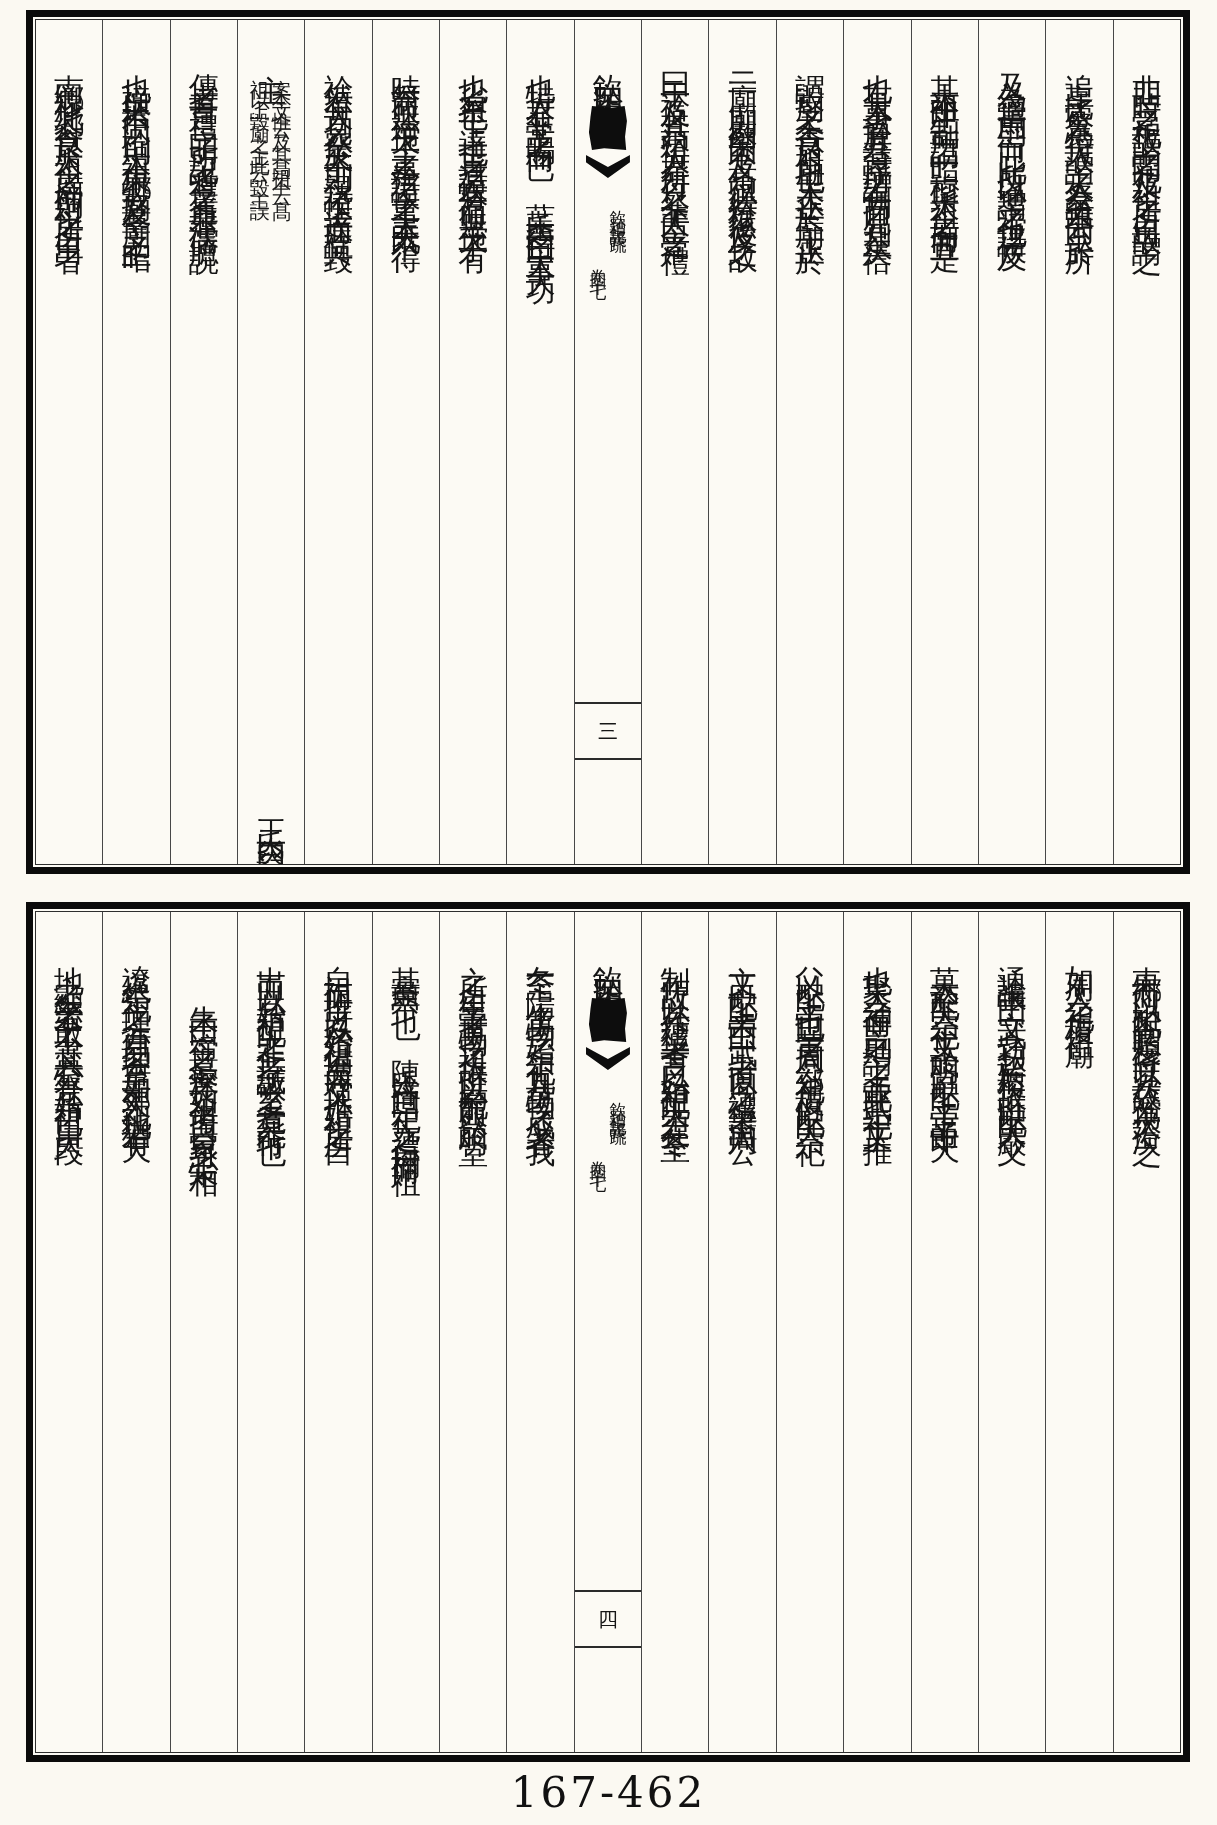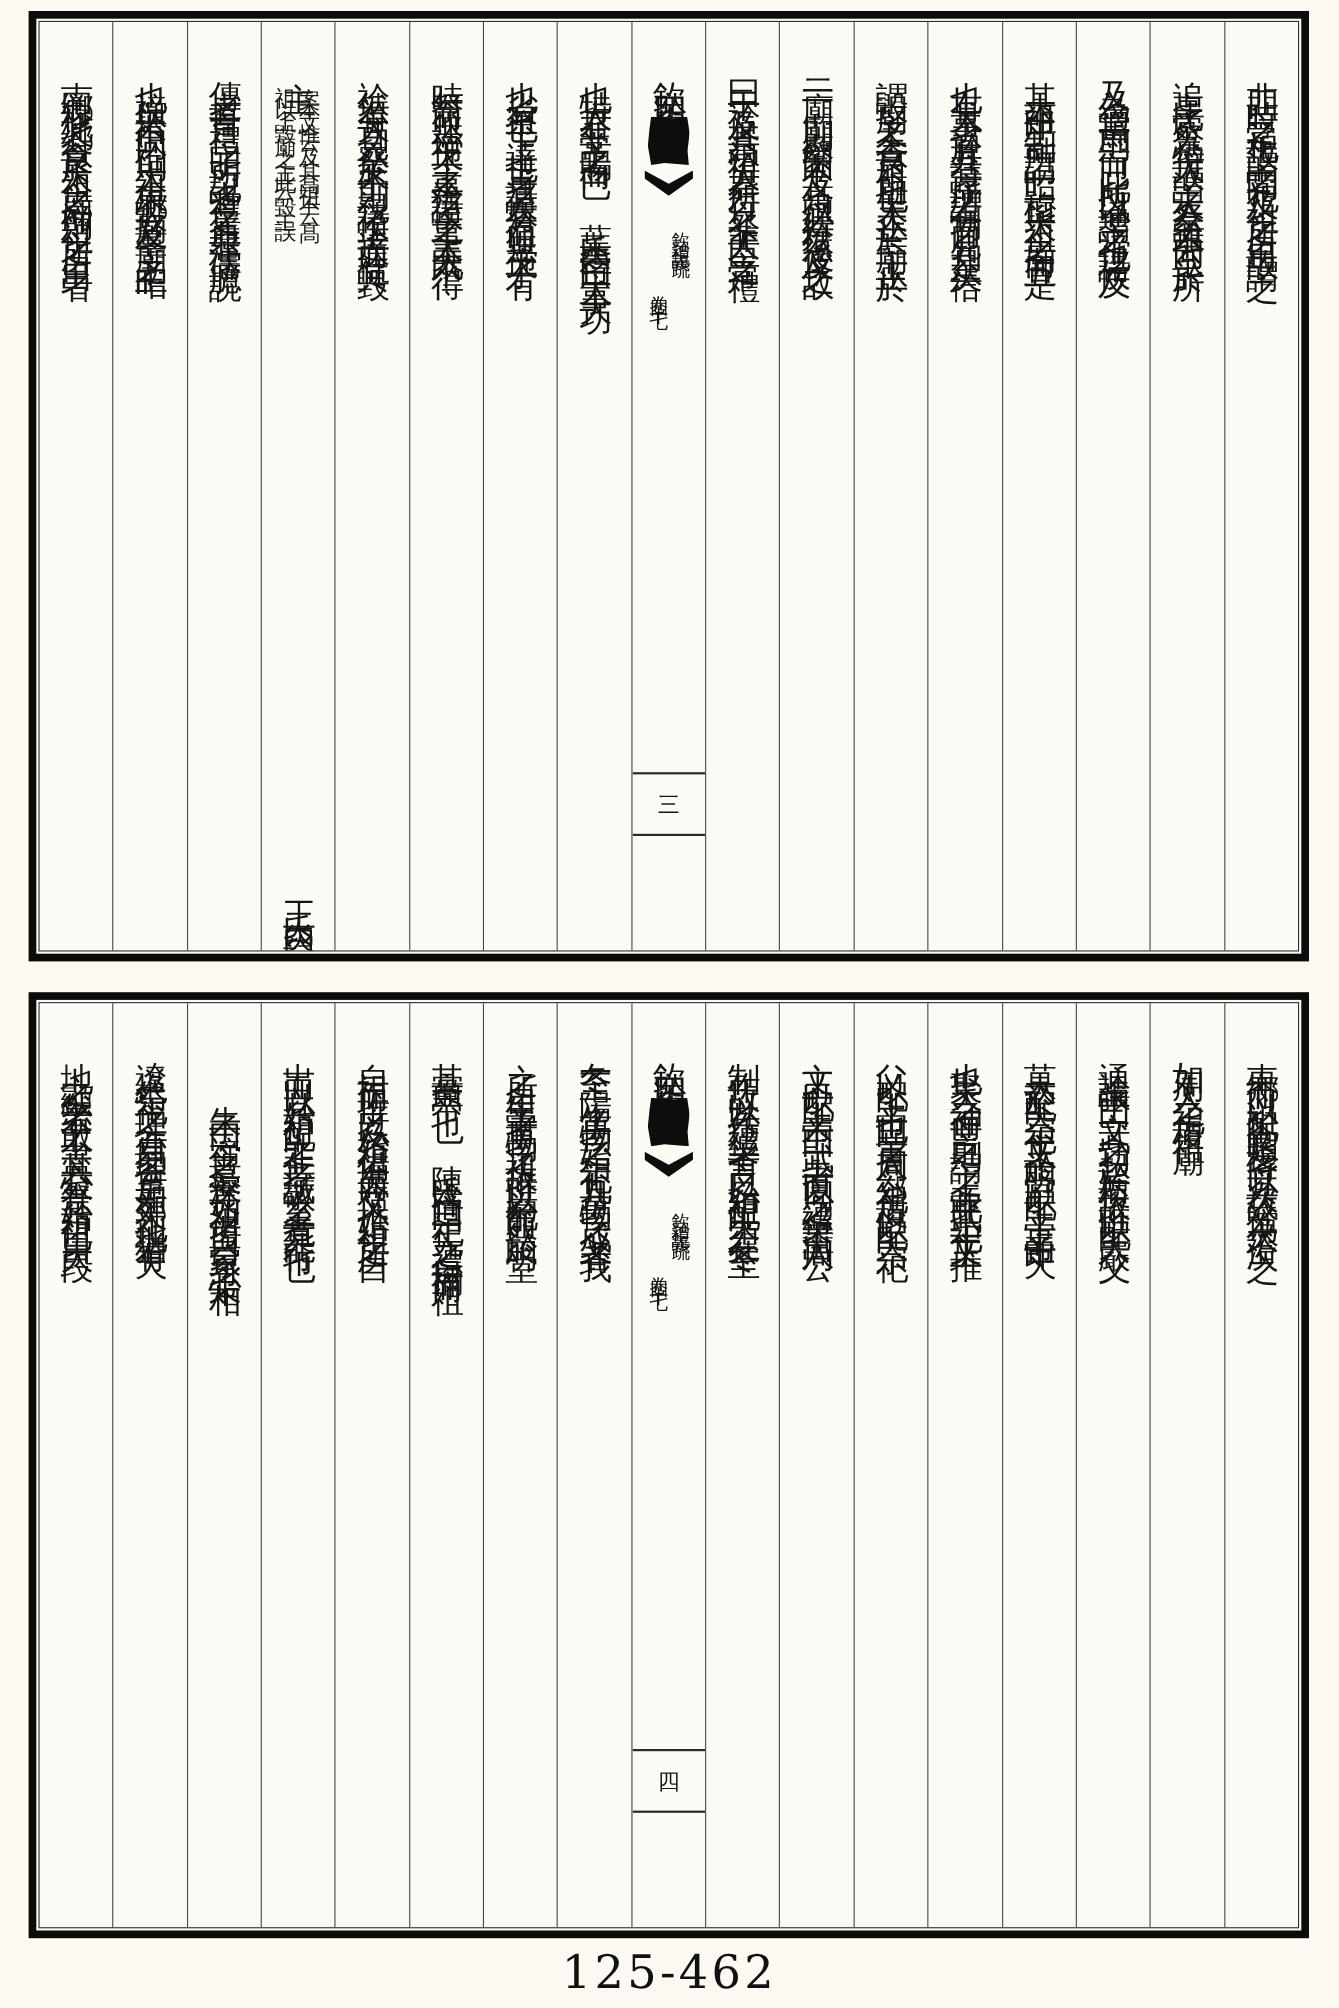--- a/index.html
+++ b/index.html
@@ -224,15 +224,15 @@
       <div class="col">
           <span class="vtext">遼絶祭祀之理亦自易理會至如郊天祀地猶有天</span>
         </div>
       <div class="col">
           <span class="vtext">地之顯然者不敢不盡其心至祭其始祖已自大段</span>
         </div>
 
     </div>
   </div>
 
-  <div class="footer">125-462</div>
+  <div class="footer">167-462</div>
 
 </div>
 
 </body></html>

